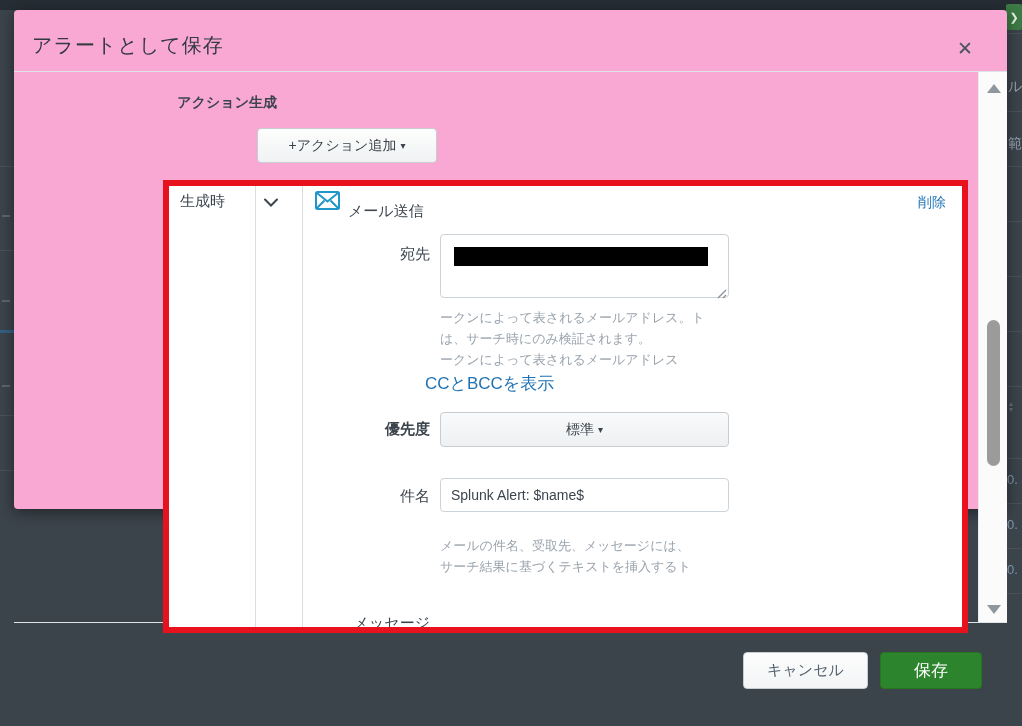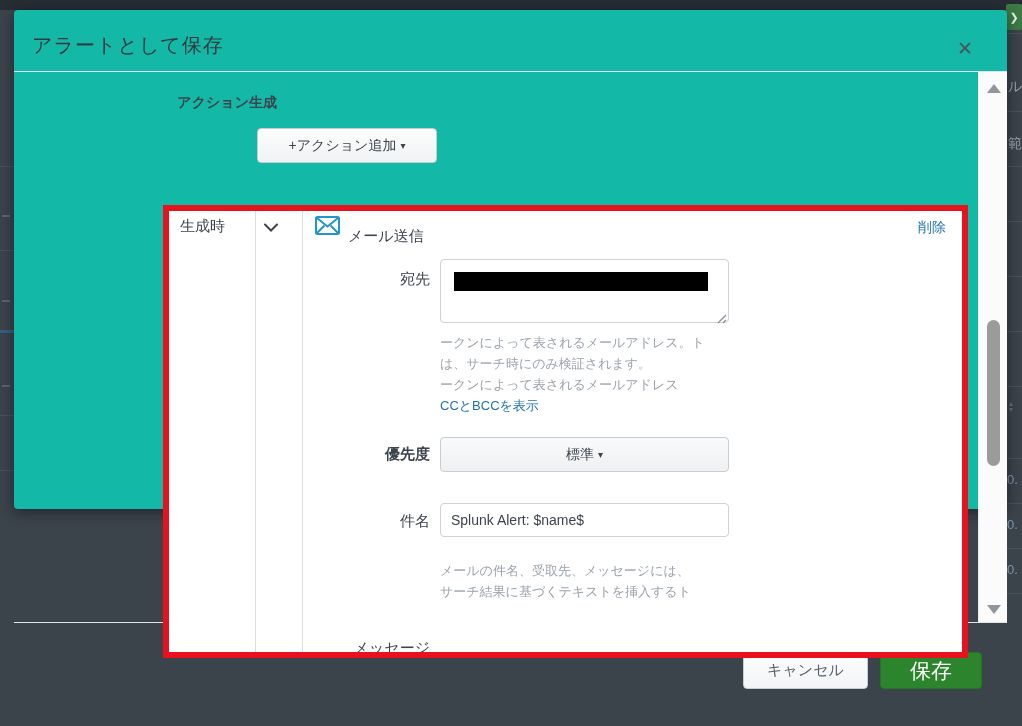--- a/index.html
+++ b/index.html
@@ -14,70 +14,70 @@
   .hline.left { left:0; width:14px; }
   .hline.right { left:1007px; width:15px; }
   .bg-accent { position:absolute; left:0; top:330px; width:14px; height:3px; background:#2f6f9f; opacity:.65; }
   .bg-dash { position:absolute; left:2px; width:8px; height:2px; background:rgba(255,255,255,.18); }
   .green-icon { position:absolute; left:1006px; top:4px; width:16px; height:26px; background:#3d7a45; border-radius:2px;
     color:#e8f2e8; font-size:11px; line-height:26px; text-align:center; overflow:hidden; }
   .bg-text { position:absolute; left:1008px; color:#99a4ae; font-size:14px; white-space:nowrap; overflow:hidden; width:14px; }
   .bg-num { position:absolute; left:1007px; color:#7d93aa; font-size:13px; white-space:nowrap; }
   .bg-sort { position:absolute; left:1009px; top:401px; color:#5f6e7d; font-size:8px; line-height:6px; text-align:center; }
   
-  .modal { position:absolute; left:14px; top:10px; width:993px; height:499px; background:#14b8a6;
+  .modal { position:absolute; left:14px; top:10px; width:993px; height:499px; background:#f9a8d4;
     border-radius:4px; box-shadow:0 3px 14px rgba(0,0,0,.45); z-index:10; }
   .modal-title { position:absolute; left:18px; top:22px; font-size:20px; color:#333a42; letter-spacing:1px; }
   .modal-close { position:absolute; left:936px; top:24px; width:30px; height:30px; border:none; background:none;
     color:#4a545e; font-size:19px; line-height:30px; text-align:center; cursor:pointer; }
   .header-rule { position:absolute; left:0; top:61px; width:993px; height:1px; background:#dde3e8; }
   .body-rule   { position:absolute; left:0; top:612px; width:993px; height:1px; background:#dfe4e8; z-index:1; }
   
   .gen-label { position:absolute; left:0; top:84px; width:216px; text-align:right; font-size:14px; font-weight:bold; color:#3c444d;margin-left:47px; }
   .add-action-btn { position:absolute; left:243px; top:118px; width:180px; height:35px;
     background:linear-gradient(#fdfdfd,#f0f2f3); border:1px solid #c8cdd2; border-radius:4px;
     font-size:14px; color:#3c444d; cursor:pointer; font-family:inherit; }
   .caret { font-size:10px; color:#3c444d; margin-left:4px; vertical-align:1px; }
   
   .redbox { position:absolute; left:149px; top:170px; width:805px; height:453px;
-    border:6px solid #e8121e; background:#fff; overflow:hidden; z-index:5;margin-top:25px; }
+    border:6px solid #e8121e; background:#fff; overflow:hidden; z-index:5; }
   .vrule { position:absolute; top:0; bottom:0; width:1px; background:#d9dee3; }
   .when-label { position:absolute; left:11px; top:6px; font-size:15px; color:#3c444d; }
   .collapse-btn { position:absolute; left:94px; top:9px; background:none; border:none; cursor:pointer; }
   .action-title { position:absolute; left:179px; top:16px; font-size:15px; color:#3c444d; }
   .envelope { position:absolute; left:146px; top:5px; }
   .delete-link { position:absolute; right:16px; top:8px; font-size:14px; color:#1f72b3; text-decoration:none; }
   .flabel { position:absolute; right:532px; font-size:15px; color:#3c444d; white-space:nowrap; }
   .to-area { position:absolute; left:271px; top:48px; width:289px; height:64px; border:1px solid #ccd3d9;
     border-radius:4px; background:#fff; resize:none; }
   .redaction { position:absolute; left:285px; top:61px; width:254px; height:19px; background:#000; }
   .resize-grip { position:absolute; left:548px; top:99px; }
   .help { position:absolute; left:271px; font-size:13px; line-height:21px; color:#9aa3ac; width:320px; }
   .inline-link { color:#1f72b3; text-decoration:none; }
-  .cc-link { position:absolute; left:271px; top:186px; font-size:13px; color:#1f72b3; text-decoration:none; }
+  .cc-link { position:absolute; left:256px; top:186px; font-size:17px; color:#1f72b3; text-decoration:none; }
   .priority-btn { position:absolute; left:271px; top:226px; width:289px; height:35px;
     background:linear-gradient(#f9fafb,#eef0f2); border:1px solid #c8cdd2; border-radius:4px;
     font-size:14px; color:#3c444d; cursor:pointer; font-family:inherit; }
   .text-input { position:absolute; left:271px; width:289px; height:34px; border:1px solid #ccd3d9; border-radius:4px;
     padding:0 10px; font-size:14px; color:#3c444d; font-family:inherit; background:#fff; }
   .subject-input { top:292px; }
   .message-input { top:416px; }
   
   .scrollbar { position:absolute; left:964px; top:62px; width:29px; height:550px; background:#fbfbfb; border-left:1px solid #ececec; }
   .sb-up, .sb-down { position:absolute; left:8px; width:0; height:0; border-left:7px solid transparent; border-right:7px solid transparent; }
   .sb-up { top:12px; border-bottom:9px solid #8f969c; }
   .sb-down { bottom:8px; border-top:9px solid #8f969c; }
   .sb-thumb { position:absolute; left:8px; top:248px; width:13px; height:146px; background:#9b9b9b; border-radius:7px; }
   
   .cancel-btn { position:absolute; left:729px; top:642px; width:125px; height:37px;
     background:linear-gradient(#fdfdfd,#f2f4f5); border:1px solid #c8cdd2; border-radius:4px;
     font-size:15px; color:#55626f; cursor:pointer; font-family:inherit; }
   .save-btn { position:absolute; left:866px; top:642px; width:102px; height:37px;
     background:#2c852c; border:1px solid #27761f; border-radius:4px;
-    font-size:21px; color:#fff; cursor:pointer; font-family:inherit; }
+    font-size:17px; color:#fff; cursor:pointer; font-family:inherit; }
 </style>
 </head>
 <body>
 
 <div class="topbar"></div>
 <div class="green-icon">❯</div>
 <div class="bg-text" style="top:78px;">ル</div>
 <div class="bg-text" style="top:135px;">範</div>
 <div class="bg-sort">▴<br>▾</div>
 <div class="bg-num" style="top:472px;">0.</div>

